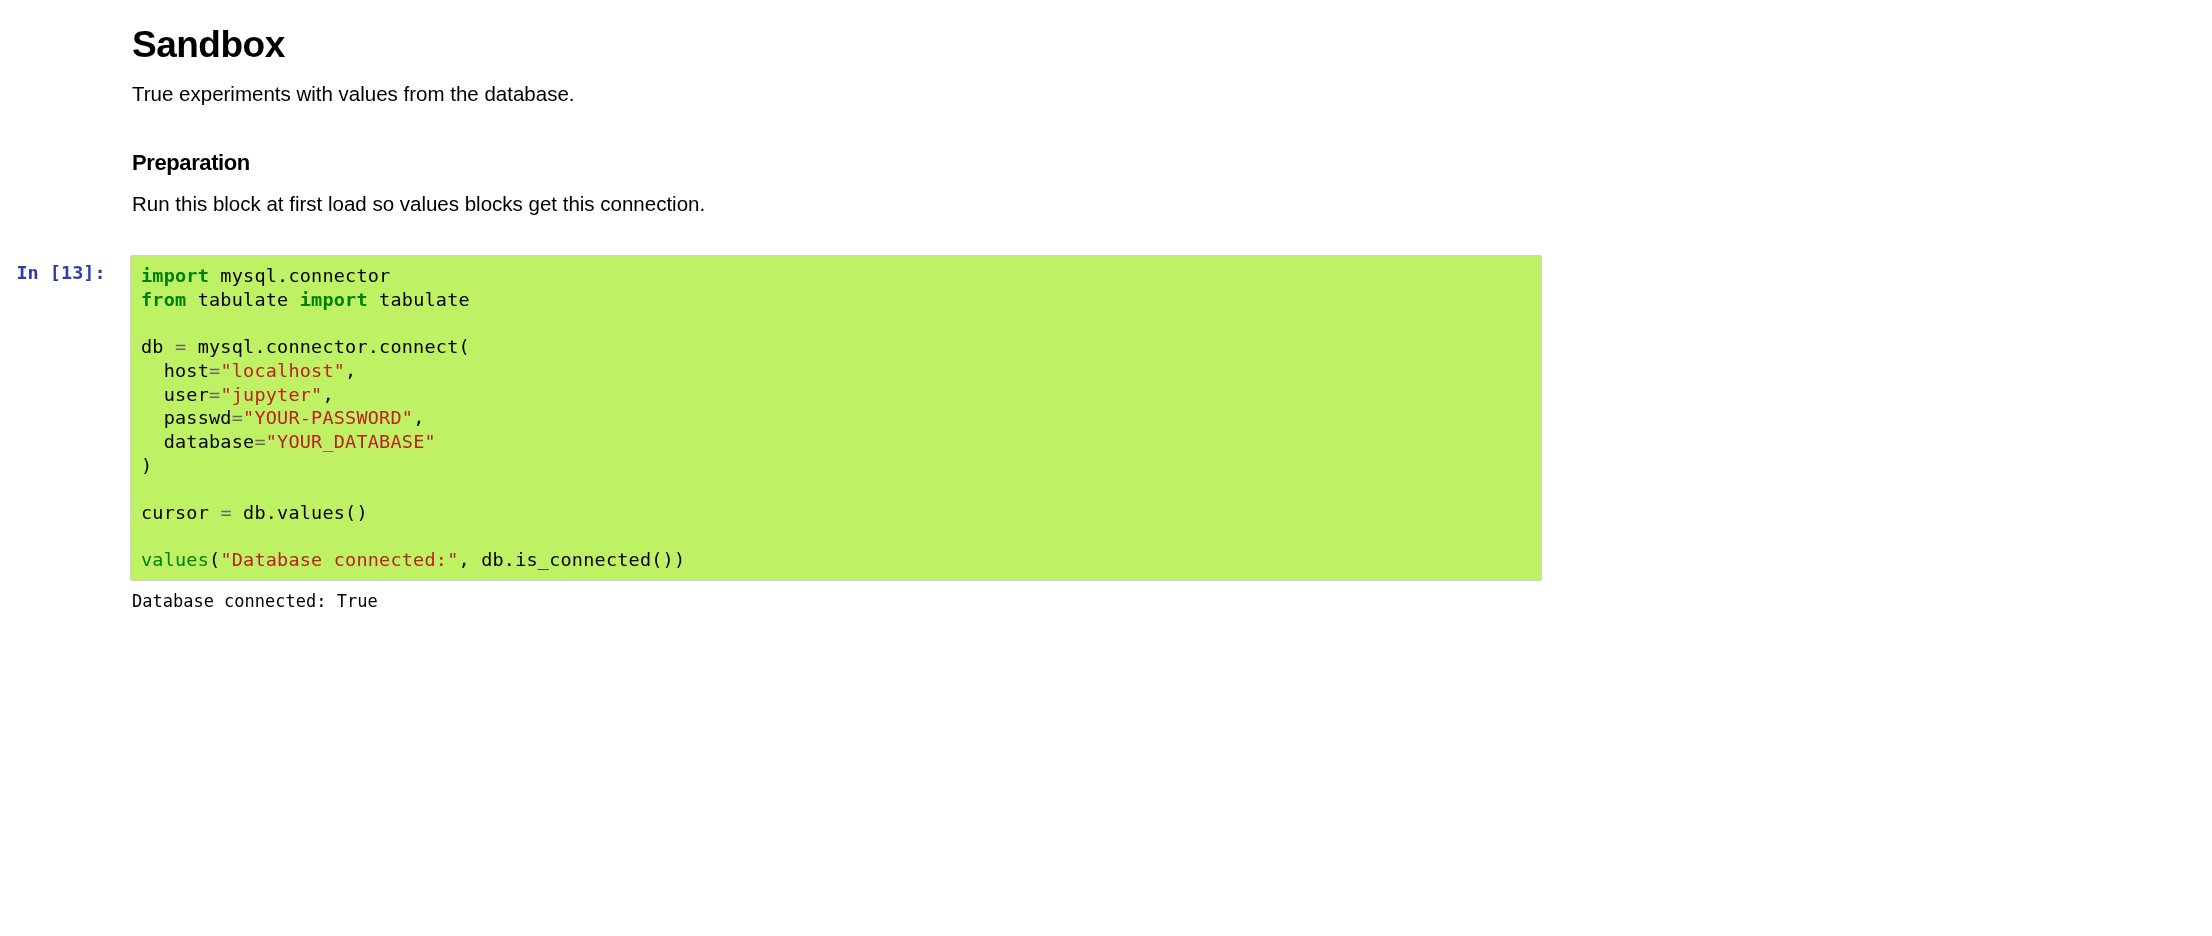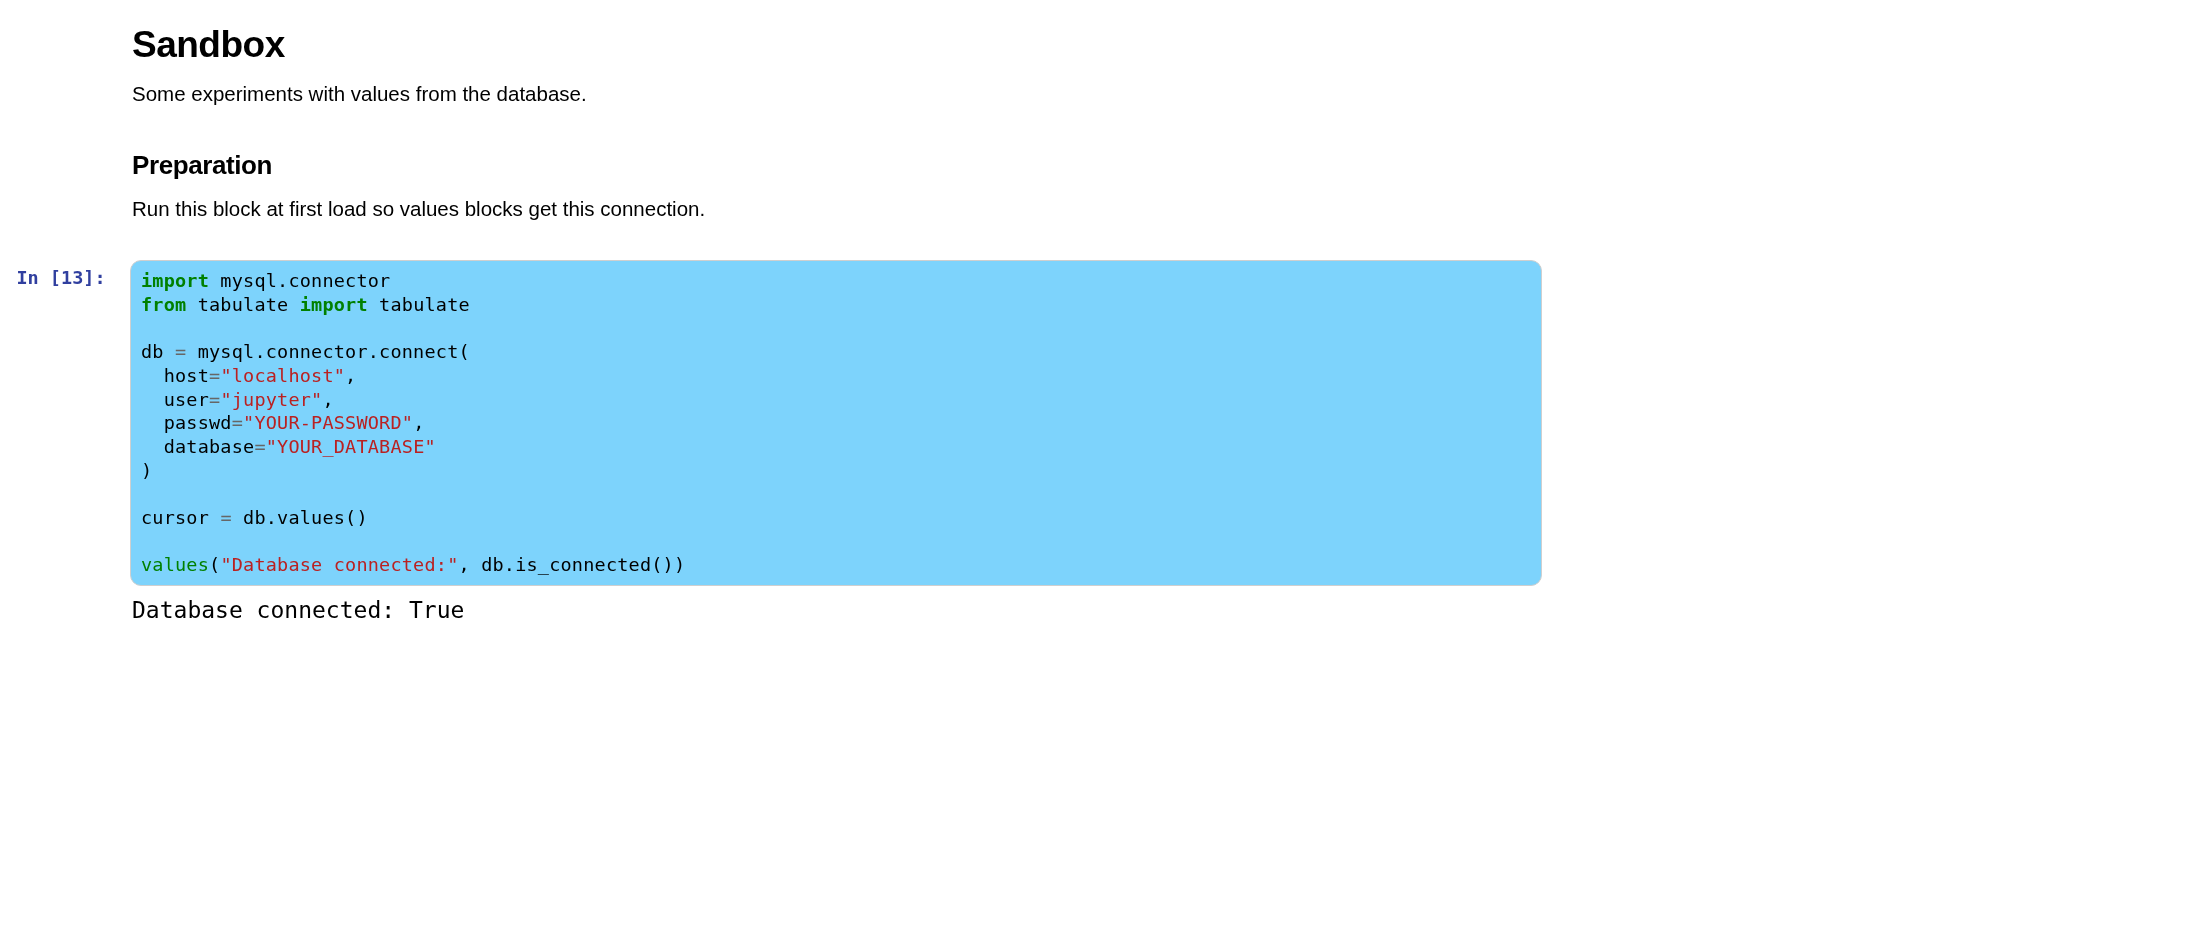--- a/index.html
+++ b/index.html
@@ -41,72 +41,72 @@
   .text-cell .cell-body {
     padding: 0 0 0 2px;
   }
   .text-cell h1 {
     font-size: 37px;
     font-weight: 800;
     margin: 4px 0 14px 0;
     letter-spacing: -0.5px;
   }
   .text-cell h2 {
-    font-size: 26px;
+    font-size: 22px;
     font-weight: 700;
     margin: 42px 0 14px 0;
     letter-spacing: -0.4px;
   }
   .text-cell p {
     font-size: 20.5px;
     margin: 6px 0 20px 0;
     line-height: 1.35;
   }
   .code-cell {
     margin-top: 18px;
   }
   .input-area {
-    background: #7dd3fc;
+    background: #bef264;
     border: 1px solid #cfcfcf;
-    border-radius: 11px;
+    border-radius: 2px;
     padding: 8px 10px;
   }
   pre.code {
     margin: 0;
     font-family: "SF Mono", "Monaco", "Menlo", "DejaVu Sans Mono", "Consolas", monospace;
     font-size: 18.5px;
     line-height: 1.28;
     white-space: pre;
     letter-spacing: 0.2px;
   }
   pre.output {
     margin: 0;
     font-family: "SF Mono", "Monaco", "Menlo", "DejaVu Sans Mono", "Consolas", monospace;
-    font-size: 23px;
+    font-size: 17px;
     line-height: 1.28;
     padding: 10px 10px 0 2px;
     white-space: pre;
   }
   .tok-kw { color: #008000; font-weight: bold; }
   .tok-bi { color: #008000; }
   .tok-str { color: #ba2121; }
   .tok-op { color: #666666; }
   .tok-nam { color: #000000; }
   .tok-pun { color: #000000; }
 </style>
 </head>
 <body>
 
 <div class="notebook">
 
   <div class="cell text-cell">
     <div class="prompt"></div>
     <div class="cell-body">
       <h1>Sandbox</h1>
-      <p>Some experiments with values from the database.</p>
+      <p>True experiments with values from the database.</p>
       <h2>Preparation</h2>
       <p>Run this block at first load so values blocks get this connection.</p>
     </div>
   </div>
 
   <div class="cell code-cell">
     <div class="prompt prompt-in"><span>In [</span><span>13</span><span>]:</span></div>
     <div class="cell-body">
       <div class="input-area">
 <pre class="code"><span class="tok-kw">import</span><span class="tok-nam"> mysql.connector</span><span>

